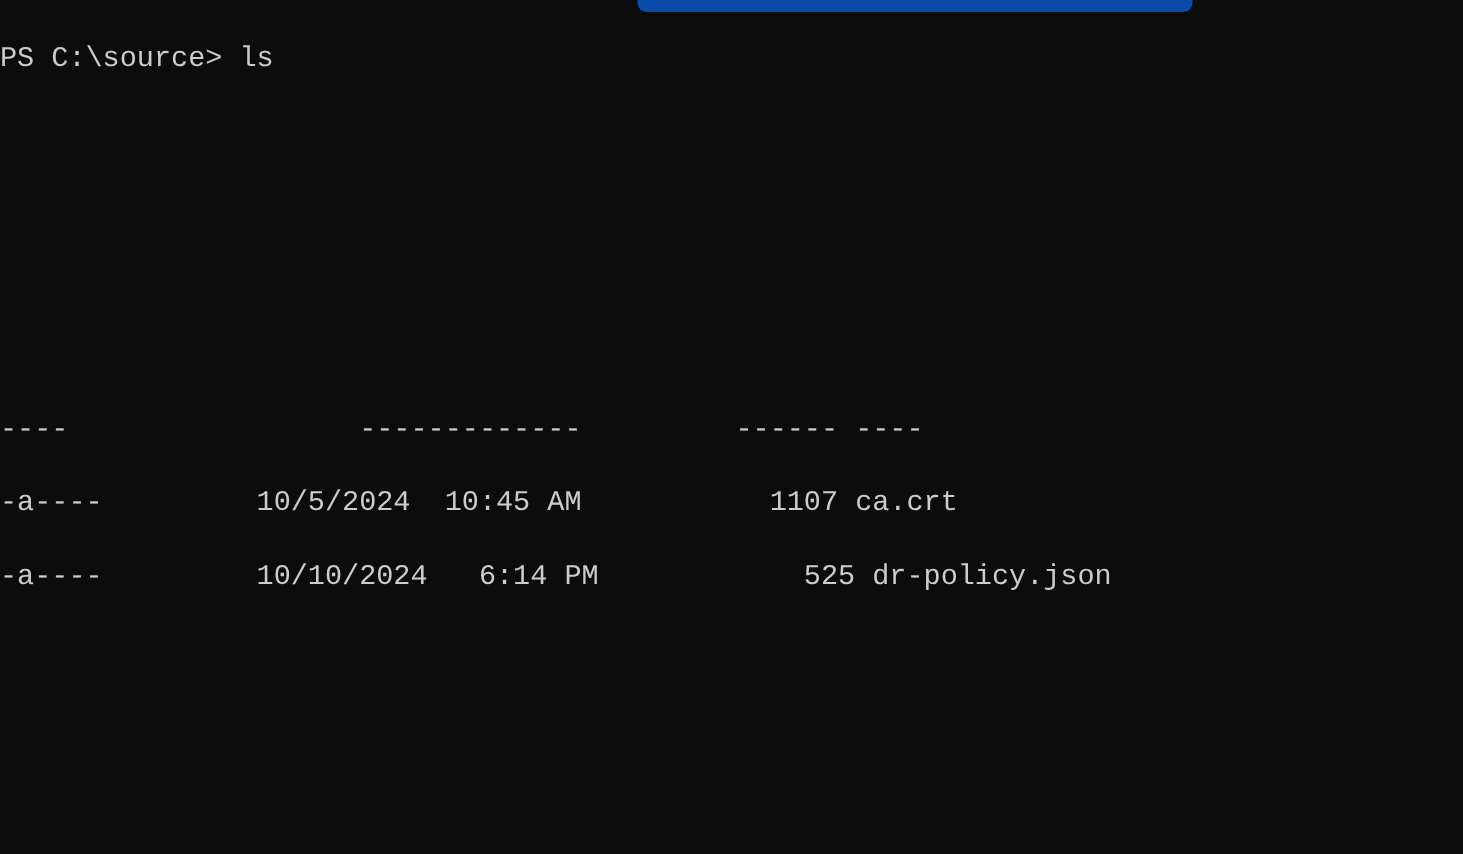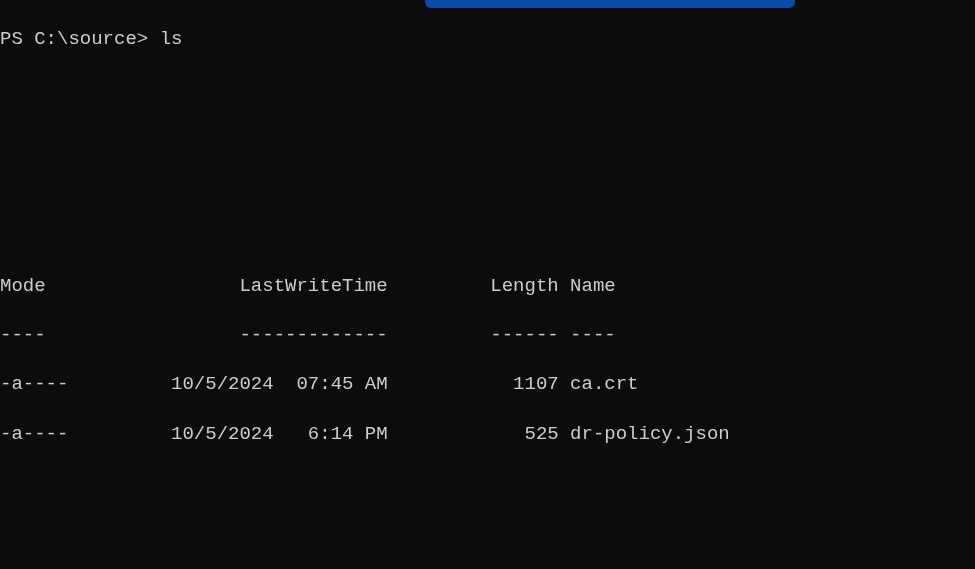--- a/index.html
+++ b/index.html
@@ -44,24 +44,23 @@
 <body>
 
 <div class="titlebar-fragment"></div>
 
 <div class="terminal">
 <div class="line"><span class="prompt">PS C:\source&gt; </span><span>ls</span></div>
 <div class="line">&nbsp;</div>
 <div class="line">&nbsp;</div>
 <div class="line">&nbsp;</div>
 <div class="line">&nbsp;</div>
-<div class="line">Mode                 LastWriteTime         Length Name</div>
 <div class="line">----                 -------------         ------ ----</div>
-<div class="line">-a----         10/5/2024  07:45 AM           1107 ca.crt</div>
-<div class="line">-a----         10/5/2024   6:14 PM            525 dr-policy.json</div>
+<div class="line">-a----         10/5/2024  10:45 AM           1107 ca.crt</div>
+<div class="line">-a----         10/10/2024   6:14 PM            525 dr-policy.json</div>
 <div class="line">&nbsp;</div>
 
 
 
 
 
 
 
 
 

